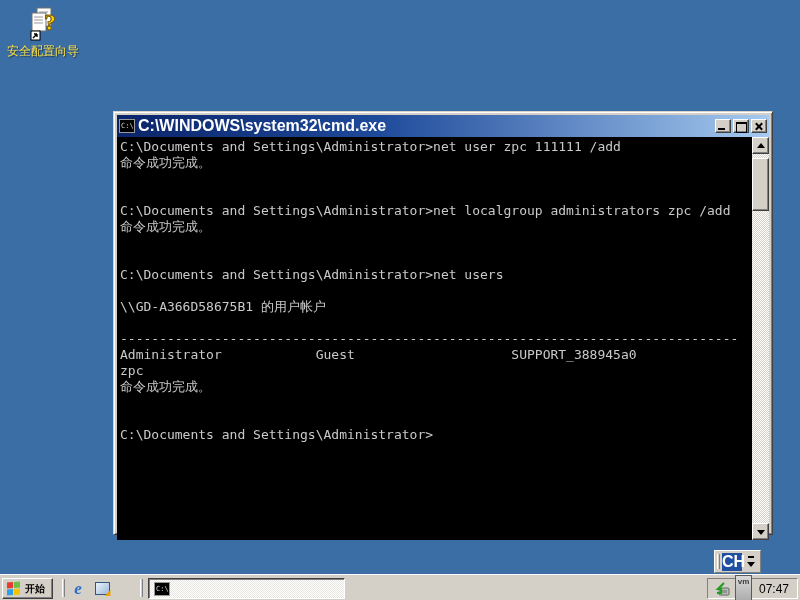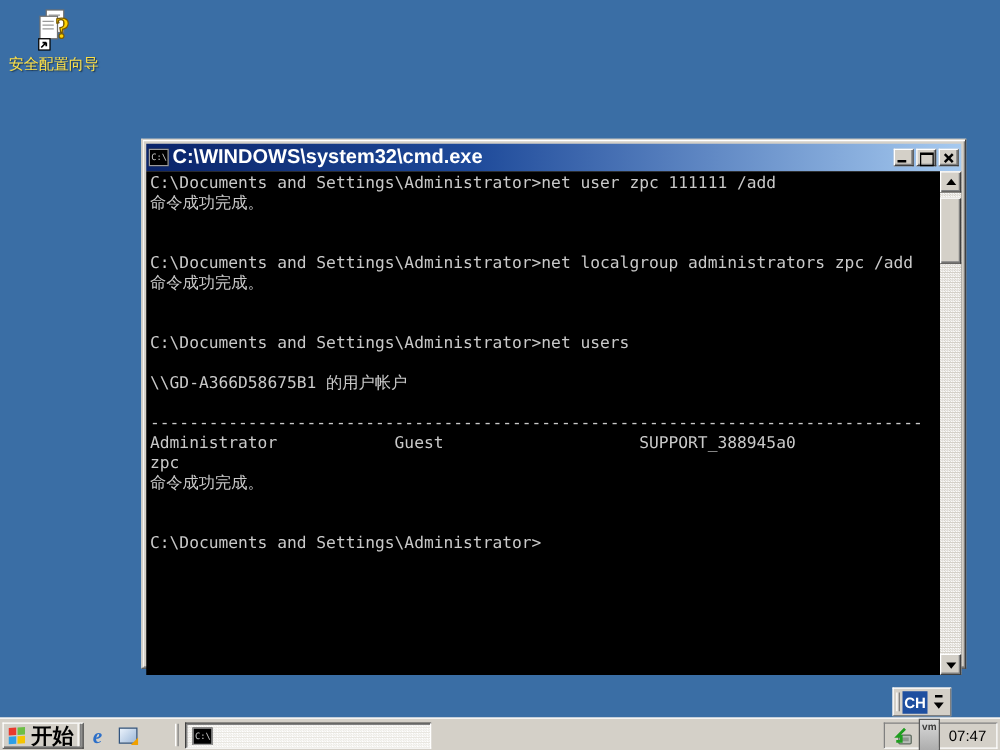--- a/index.html
+++ b/index.html
@@ -76,37 +76,37 @@
 
   
   .langbar {
     position:absolute; right:39px; bottom:27px; width:47px; height:23px;
     background:#D4D0C8; border:1px solid; border-color:#FFFFFF #808080 #808080 #FFFFFF;
     display:flex; align-items:center; padding:1px;
   }
   .lb-grip { width:3px; height:15px; border-left:1px solid #FFFFFF; border-right:1px solid #808080; margin:0 2px 0 1px; cursor:move; }
   .ch-box {
     width:20px; height:18px; background:#1E4FA0; color:#FFFFFF;
-    font-size:12px; font-weight:bold; text-align:center; line-height:18px; cursor:pointer;
+    font-size:16px; font-weight:bold; text-align:center; line-height:18px; cursor:pointer;
   }
   .lb-opts { position:relative; width:15px; height:18px; margin-left:2px; cursor:pointer; }
   .lb-opts::before { content:""; position:absolute; left:4px; top:3px; width:6px; height:2px; background:#000; }
   .lb-opts::after  { content:""; position:absolute; left:3px; top:9px; width:0; height:0; border-left:4px solid transparent; border-right:4px solid transparent; border-top:5px solid #000; }
 
   
   .taskbar {
     position:absolute; left:0; bottom:0; width:800px; height:26px;
     background:#D4D0C8; border-top:1px solid #FFFFFF;
   }
   .start-btn {
     position:absolute; left:2px; top:3px; height:21px; padding:0 7px 0 4px;
     display:flex; align-items:center; gap:4px; background:#D4D0C8;
     border:1px solid; border-color:#FFFFFF #404040 #404040 #FFFFFF;
     box-shadow: inset -1px -1px 0 #808080;
-    font-size:17px; font-weight:bold; color:#000; cursor:pointer;
+    font-size:10px; font-weight:bold; color:#000; cursor:pointer;
   }
   .flag { width:14px; height:13px; display:grid; grid-template-columns:6px 6px; grid-template-rows:6px 6px; gap:1px; transform:skewY(-4deg); }
   .flag i:nth-child(1){ background:#E8392E; } .flag i:nth-child(2){ background:#6DBE45; }
   .flag i:nth-child(3){ background:#2E9FE6; } .flag i:nth-child(4){ background:#F5C400; }
 
   .tb-sep { position:absolute; top:4px; width:3px; height:18px; border-left:1px solid #FFFFFF; border-right:1px solid #808080; }
   .sep1 { left:62px; } .sep2 { left:140px; }
 
   .ql-btn { position:absolute; top:4px; width:20px; height:19px; display:flex; align-items:center; justify-content:center; cursor:pointer; }
   .ql-ie { left:68px; }

